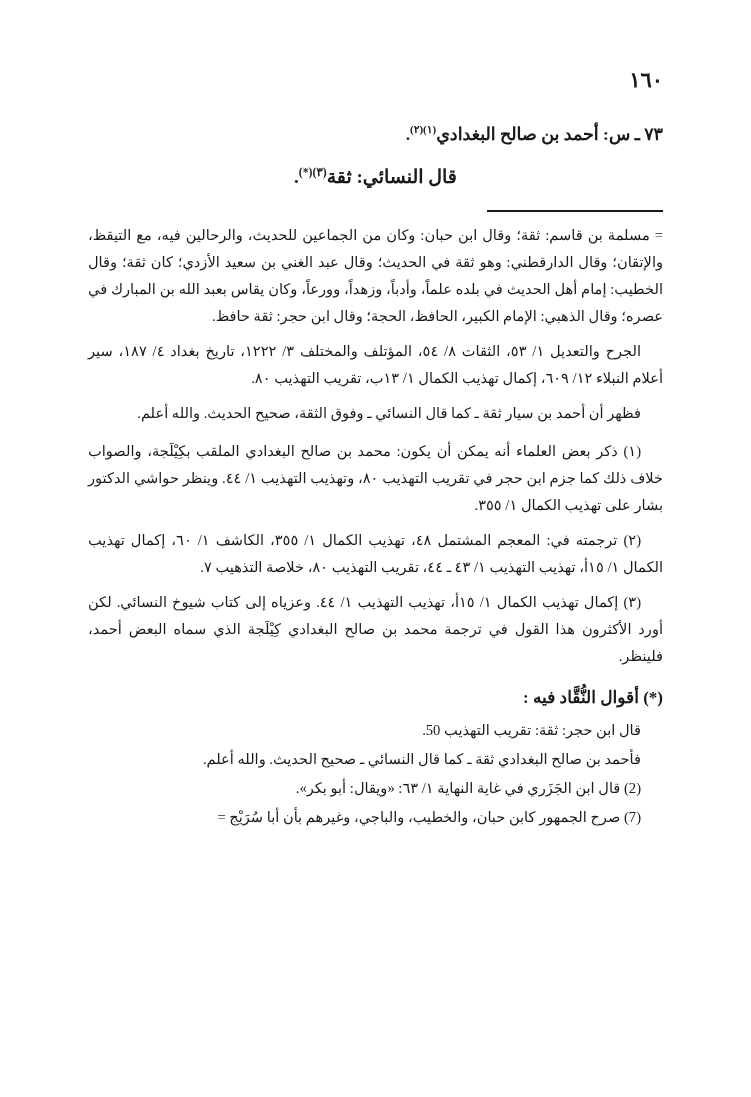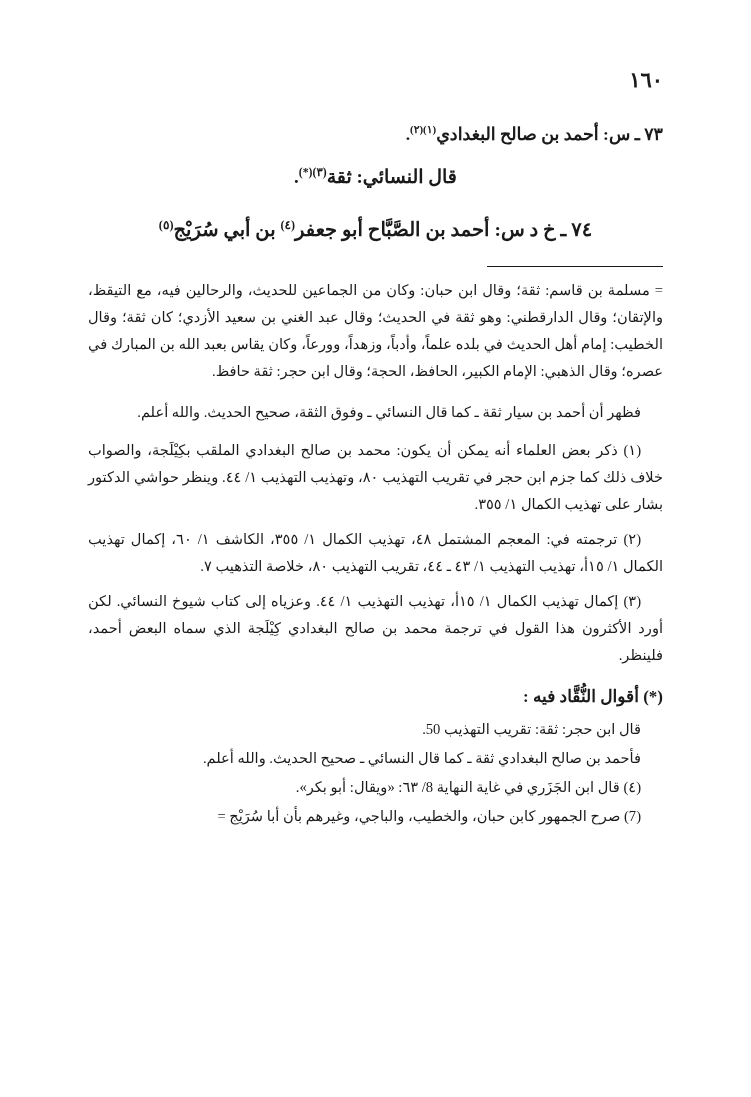--- a/index.html
+++ b/index.html
@@ -86,42 +86,40 @@
   <div class="body-area">
 
     <div class="entry entry-1">
       <span>٧٣ ـ س: أحمد بن صالح البغدادي</span><sup>(١)(٢)</sup><span>.</span>
     </div>
 
     <div class="entry entry-2">
       <span>قال النسائي: ثقة</span><sup>(٣)(*)</sup><span>.</span>
     </div>
 
-    <div class="entry entry-3">
-      <span>٧٤ ـ خ د س: أحمد بن الصَّبَّاح أبو جعفر</span><sup>(٤)</sup><span> بن أبي سُرَيْج</span><sup>(٥)</sup>
-    </div>
 
     <div class="rule"></div>
 
     <div class="footnotes">
 
       <p class="fn">= مسلمة بن قاسم: ثقة؛ وقال ابن حبان: وكان من الجماعين للحديث، والرحالين فيه، مع التيقظ، والإتقان؛ وقال الدارقطني: وهو ثقة في الحديث؛ وقال عبد الغني بن سعيد الأزدي؛ كان ثقة؛ وقال الخطيب: إمام أهل الحديث في بلده علماً، وأدباً، وزهداً، وورعاً، وكان يقاس بعبد الله بن المبارك في عصره؛ وقال الذهبي: الإمام الكبير، الحافظ، الحجة؛ وقال ابن حجر: ثقة حافظ.</p>
       <div class="gap-sm"></div>
+      <p class="fn indent">الجرح والتعديل ١/ ٥٣، الثقات ٨/ ٥٤، المؤتلف والمختلف ٣/ ١٢٢٢، تاريخ بغداد ٤/ ١٨٧، سير أعلام النبلاء ١٢/ ٦٠٩، إكمال تهذيب الكمال ١/ ١٣ب، تقريب التهذيب ٨٠.</p>
       <div class="gap-sm"></div>
       <p class="fn indent">فظهر أن أحمد بن سيار ثقة ـ كما قال النسائي ـ وفوق الثقة، صحيح الحديث. والله أعلم.</p>
       <div class="gap-md"></div>
       <p class="fn indent">(١) ذكر بعض العلماء أنه يمكن أن يكون: محمد بن صالح البغدادي الملقب بكِيْلَجة، والصواب خلاف ذلك كما جزم ابن حجر في تقريب التهذيب ٨٠، وتهذيب التهذيب ١/ ٤٤. وينظر حواشي الدكتور بشار على تهذيب الكمال ١/ ٣٥٥.</p>
       <div class="gap-sm"></div>
       <p class="fn indent">(٢) ترجمته في: المعجم المشتمل ٤٨، تهذيب الكمال ١/ ٣٥٥، الكاشف ١/ ٦٠، إكمال تهذيب الكمال ١/ ١٥أ، تهذيب التهذيب ١/ ٤٣ ـ ٤٤، تقريب التهذيب ٨٠، خلاصة التذهيب ٧.</p>
       <div class="gap-sm"></div>
       <p class="fn indent">(٣) إكمال تهذيب الكمال ١/ ١٥أ، تهذيب التهذيب ١/ ٤٤. وعزياه إلى كتاب شيوخ النسائي. لكن أورد الأكثرون هذا القول في ترجمة محمد بن صالح البغدادي كِيْلَجة الذي سماه البعض أحمد، فلينظر.</p>
 
       <div class="qawal">(*) أقوال النُّقَّاد فيه :</div>
 
       <p class="fn small-note indent">قال ابن حجر: ثقة: تقريب التهذيب 50.</p>
       <p class="fn small-note indent">فأحمد بن صالح البغدادي ثقة ـ كما قال النسائي ـ صحيح الحديث. والله أعلم.</p>
 
-      <p class="fn indent">(٤) قال ابن الجَزَري في غاية النهاية 8/ ٦٣: «ويقال: أبو بكر».</p>
+      <p class="fn indent">(2) قال ابن الجَزَري في غاية النهاية ١/ ٦٣: «ويقال: أبو بكر».</p>
       <p class="fn indent">(7) صرح الجمهور كابن حبان، والخطيب، والباجي، وغيرهم بأن أبا سُرَيْج =</p>
 
     </div>
   </div>
 </div>
 
 </body></html>

